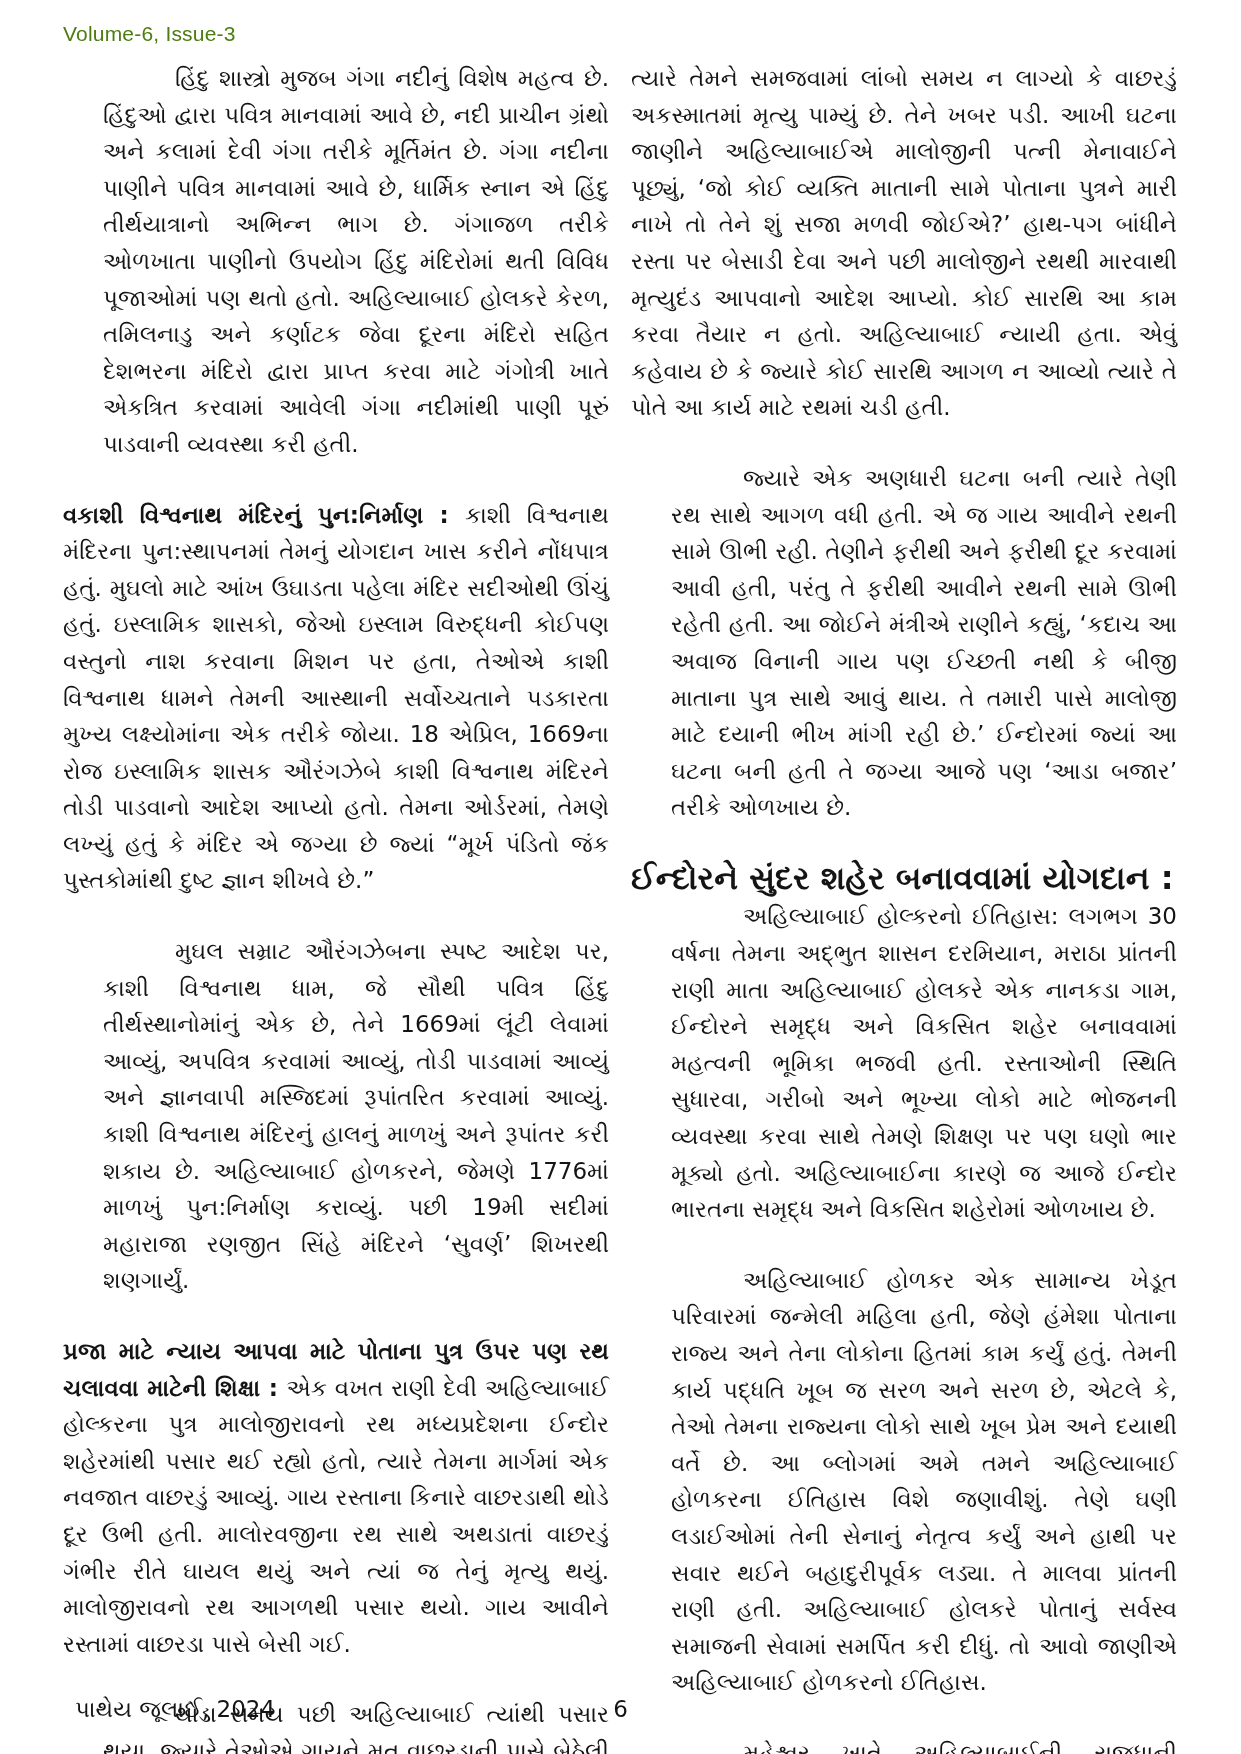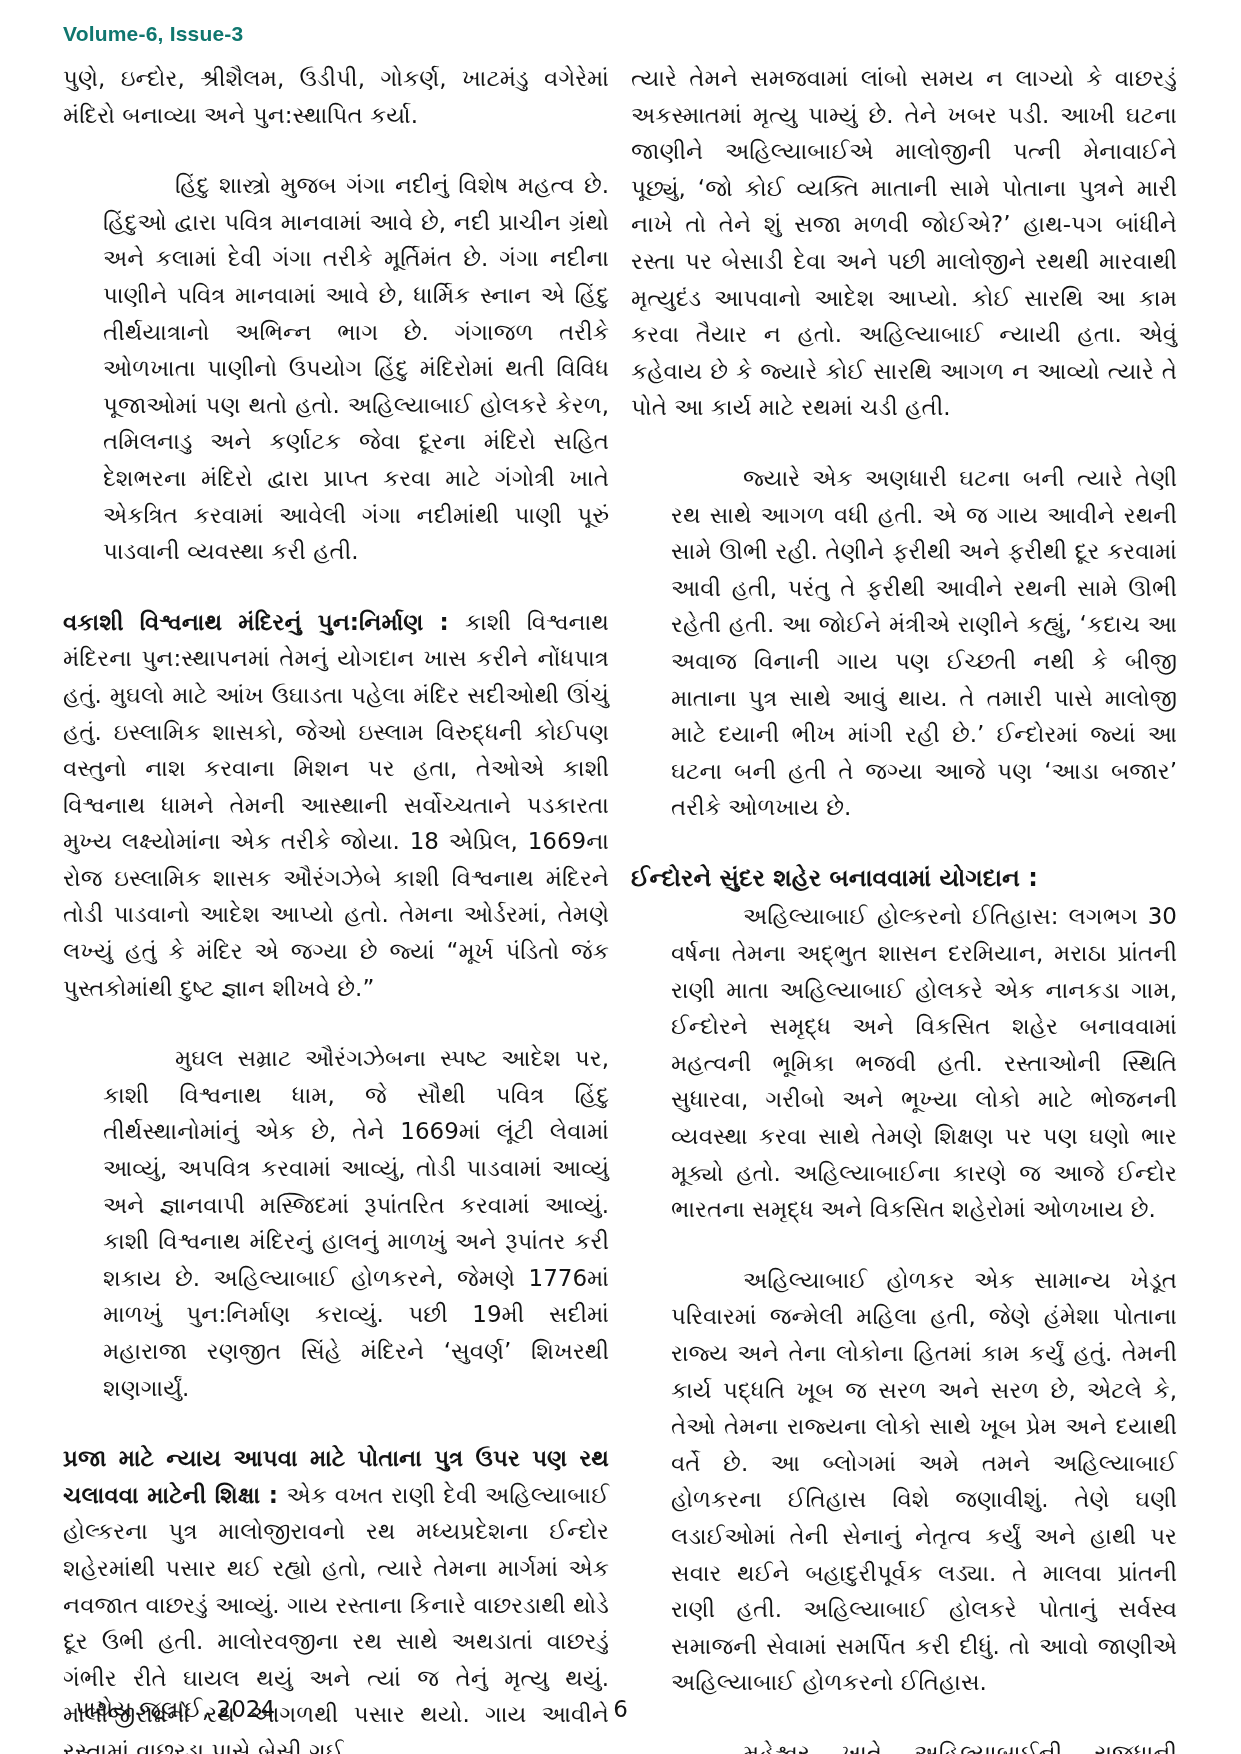--- a/index.html
+++ b/index.html
@@ -8,57 +8,56 @@
     width:1241px; height:1754px;
     margin:0 auto;
     background:#ffffff;
     color:#141414;
     font-family:"DejaVu Sans","Liberation Sans",sans-serif;
     overflow:hidden;
   }
   .header {
     position:absolute; left:63px; top:22px;
     font-family:"Liberation Sans",sans-serif;
-    font-size:21px; letter-spacing:0.2px; color:#0f766e;font-weight:bold;
+    font-size:21px; letter-spacing:0.2px; color:#4d7c0f;
   }
   .col {
     position:absolute; top:60px;
     width:546px;
     text-align:justify;
     font-size:23px;
     line-height:36.6px;
   }
   .col-left  { left:63px; }
   .col-right { left:631px; }
   .para { margin:0 0 34px 0; }
   .para.indent { text-indent:72px;margin-left:40px; }
   .para:last-child { margin-bottom:0; }
   .lead { font-weight:700; }
   .section-heading {
     margin:0 0 2px 0;
     font-weight:700;
-    font-size:24px;
+    font-size:32px;
     text-align:left;
   }
   .footer {
     position:absolute; left:63px; right:63px; bottom:30px;
     font-size:23px; line-height:30px;
   }
   .footer-issue { position:absolute; left:12px; bottom:0; }
   .footer-page  { position:absolute; left:0; right:0; bottom:0; text-align:center; }
 </style>
 </head>
 <body>
 
 <div class="page">
 
   <div class="header">Volume-6, Issue-3</div>
 
   <div class="col col-left">
-    <p class="para">પુણે, ઇન્દોર, શ્રીશૈલમ, ઉડીપી, ગોકર્ણ, ખાટમંડુ વગેરેમાં મંદિરો બનાવ્યા અને પુન:સ્થાપિત કર્યા.</p>
 
     <p class="para indent">હિંદુ શાસ્ત્રો મુજબ ગંગા નદીનું વિશેષ મહત્વ છે. હિંદુઓ દ્વારા પવિત્ર માનવામાં આવે છે, નદી પ્રાચીન ગ્રંથો અને કલામાં દેવી ગંગા તરીકે મૂર્તિમંત છે. ગંગા નદીના પાણીને પવિત્ર માનવામાં આવે છે, ધાર્મિક સ્નાન એ હિંદુ તીર્થયાત્રાનો અભિન્ન ભાગ છે. ગંગાજળ તરીકે ઓળખાતા પાણીનો ઉપયોગ હિંદુ મંદિરોમાં થતી વિવિધ પૂજાઓમાં પણ થતો હતો. અહિલ્યાબાઈ હોલકરે કેરળ, તમિલનાડુ અને કર્ણાટક જેવા દૂરના મંદિરો સહિત દેશભરના મંદિરો દ્વારા પ્રાપ્ત કરવા માટે ગંગોત્રી ખાતે એકત્રિત કરવામાં આવેલી ગંગા નદીમાંથી પાણી પૂરું પાડવાની વ્યવસ્થા કરી હતી.</p>
 
     <p class="para"><span class="lead">વકાશી વિશ્વનાથ મંદિરનું પુન:નિર્માણ : </span><span>કાશી વિશ્વનાથ મંદિરના પુન:સ્થાપનમાં તેમનું યોગદાન ખાસ કરીને નોંધપાત્ર હતું. મુઘલો માટે આંખ ઉઘાડતા પહેલા મંદિર સદીઓથી ઊંચું હતું. ઇસ્લામિક શાસકો, જેઓ ઇસ્લામ વિરુદ્ધની કોઈપણ વસ્તુનો નાશ કરવાના મિશન પર હતા, તેઓએ કાશી વિશ્વનાથ ધામને તેમની આસ્થાની સર્વોચ્ચતાને પડકારતા મુખ્ય લક્ષ્યોમાંના એક તરીકે જોયા. 18 એપ્રિલ, 1669ના રોજ ઇસ્લામિક શાસક ઔરંગઝેબે કાશી વિશ્વનાથ મંદિરને તોડી પાડવાનો આદેશ આપ્યો હતો. તેમના ઓર્ડરમાં, તેમણે લખ્યું હતું કે મંદિર એ જગ્યા છે જ્યાં “મૂર્ખ પંડિતો જંક પુસ્તકોમાંથી દુષ્ટ જ્ઞાન શીખવે છે.”</span></p>
 
     <p class="para indent">મુઘલ સમ્રાટ ઔરંગઝેબના સ્પષ્ટ આદેશ પર, કાશી વિશ્વનાથ ધામ, જે સૌથી પવિત્ર હિંદુ તીર્થસ્થાનોમાંનું એક છે, તેને 1669માં લૂંટી લેવામાં આવ્યું, અપવિત્ર કરવામાં આવ્યું, તોડી પાડવામાં આવ્યું અને જ્ઞાનવાપી મસ્જિદમાં રૂપાંતરિત કરવામાં આવ્યું. કાશી વિશ્વનાથ મંદિરનું હાલનું માળખું અને રૂપાંતર કરી શકાય છે. અહિલ્યાબાઈ હોળકરને, જેમણે 1776માં માળખું પુન:નિર્માણ કરાવ્યું. પછી 19મી સદીમાં મહારાજા રણજીત સિંહે મંદિરને ‘સુવર્ણ’ શિખરથી શણગાર્યું.</p>
 
     <p class="para"><span class="lead">પ્રજા માટે ન્યાય આપવા માટે પોતાના પુત્ર ઉપર પણ રથ ચલાવવા માટેની શિક્ષા : </span><span>એક વખત રાણી દેવી અહિલ્યાબાઈ હોલ્કરના પુત્ર માલોજીરાવનો રથ મધ્યપ્રદેશના ઈન્દોર શહેરમાંથી પસાર થઈ રહ્યો હતો, ત્યારે તેમના માર્ગમાં એક નવજાત વાછરડું આવ્યું. ગાય રસ્તાના કિનારે વાછરડાથી થોડે દૂર ઉભી હતી. માલોરવજીના રથ સાથે અથડાતાં વાછરડું ગંભીર રીતે ઘાયલ થયું અને ત્યાં જ તેનું મૃત્યુ થયું. માલોજીરાવનો રથ આગળથી પસાર થયો. ગાય આવીને રસ્તામાં વાછરડા પાસે બેસી ગઈ.</span></p>
 
     <p class="para indent">થોડા સમય પછી અહિલ્યાબાઈ ત્યાંથી પસાર થયા. જ્યારે તેઓએ ગાયને મૃત વાછરડાની પાસે બેઠેલી જોઈ</p>

